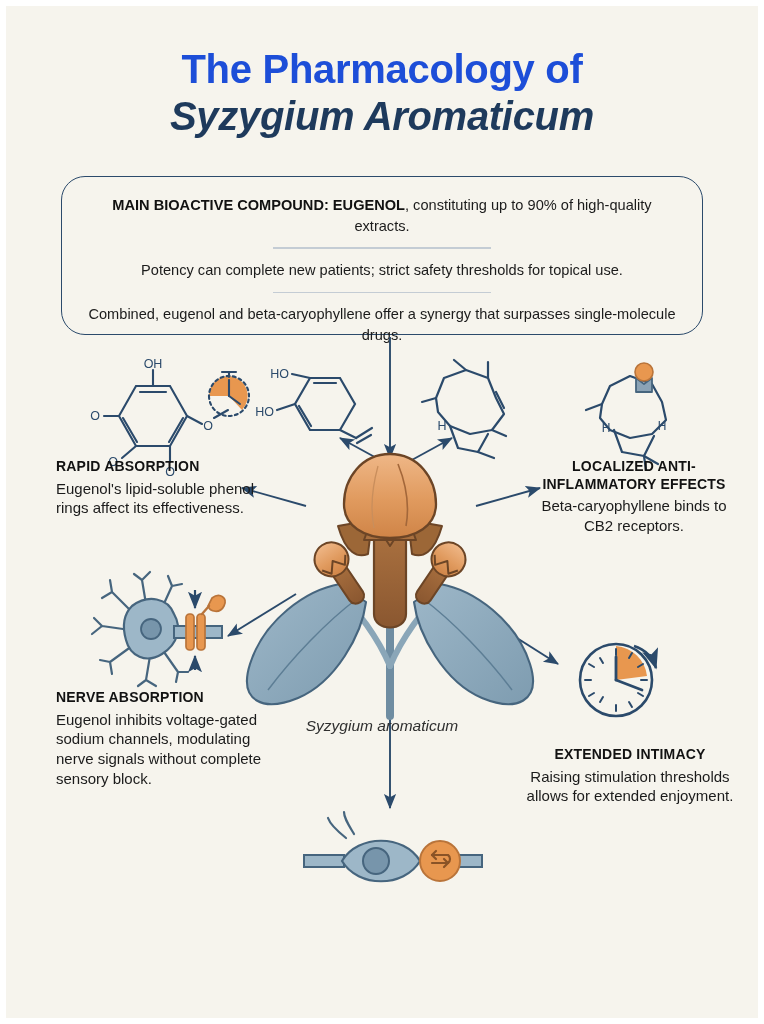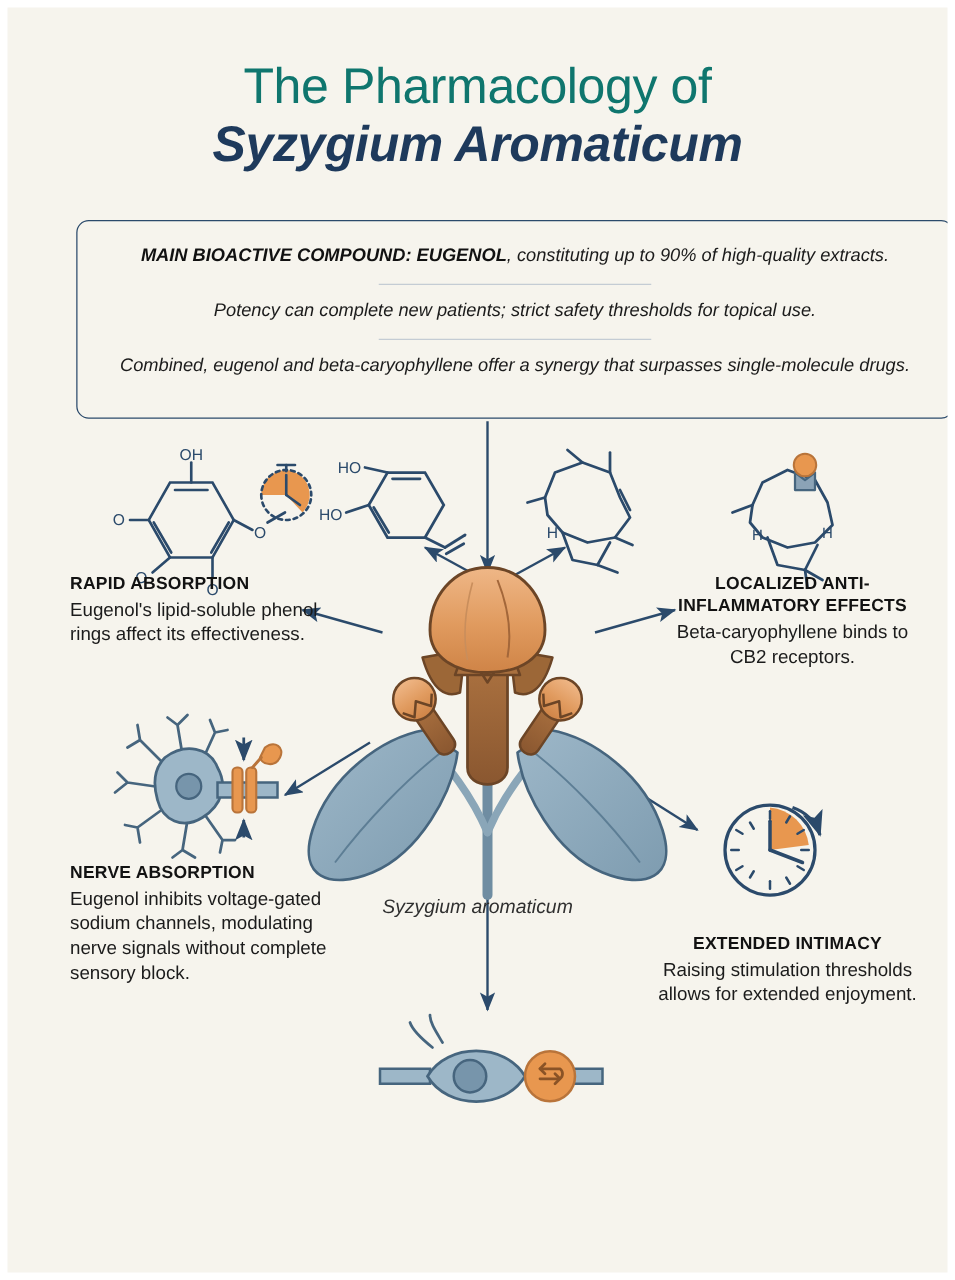--- a/index.html
+++ b/index.html
@@ -11,32 +11,31 @@
   }
   #poster{
     position:absolute;left:6px;top:6px;
     width:752px;height:1012px;
     background:#f6f4ed;
     overflow:hidden;
   }
   
   #title-block{position:absolute;left:0;top:40px;width:752px;text-align:center;}
   .t-line1{
-    font-size:40px;font-weight:normal;color:#0f766e;letter-spacing:-0.3px;line-height:1.18;
+    font-size:40px;font-weight:bold;color:#1d4ed8;letter-spacing:-0.3px;line-height:1.18;
   }
   .t-line2{
     font-size:40px;font-weight:bold;font-style:italic;color:#1e3a5c;letter-spacing:-0.3px;line-height:1.18;
   }
   
   #key-box{
-    position:absolute;left:55px;top:170px;width:702px;height:159px;
-    border:1.6px solid #2b4a6b;border-radius:10px;
+    position:absolute;left:55px;top:170px;width:642px;height:159px;
+    border:1.6px solid #2b4a6b;border-radius:24px;
     box-sizing:border-box;
     background:transparent;
-    font-style:italic;
   }
   .kb-para{
     text-align:center;color:#1b1b1b;font-size:14.6px;line-height:1.42;
     padding:0 24px;
   }
   .kb-p1{margin-top:18px;}
   .kb-strong{font-weight:bold;color:#111;}
   .kb-div{width:218px;height:1.5px;background:#c4ccd4;margin:11px auto;}
   .kb-p2{}
   .kb-p3{}

